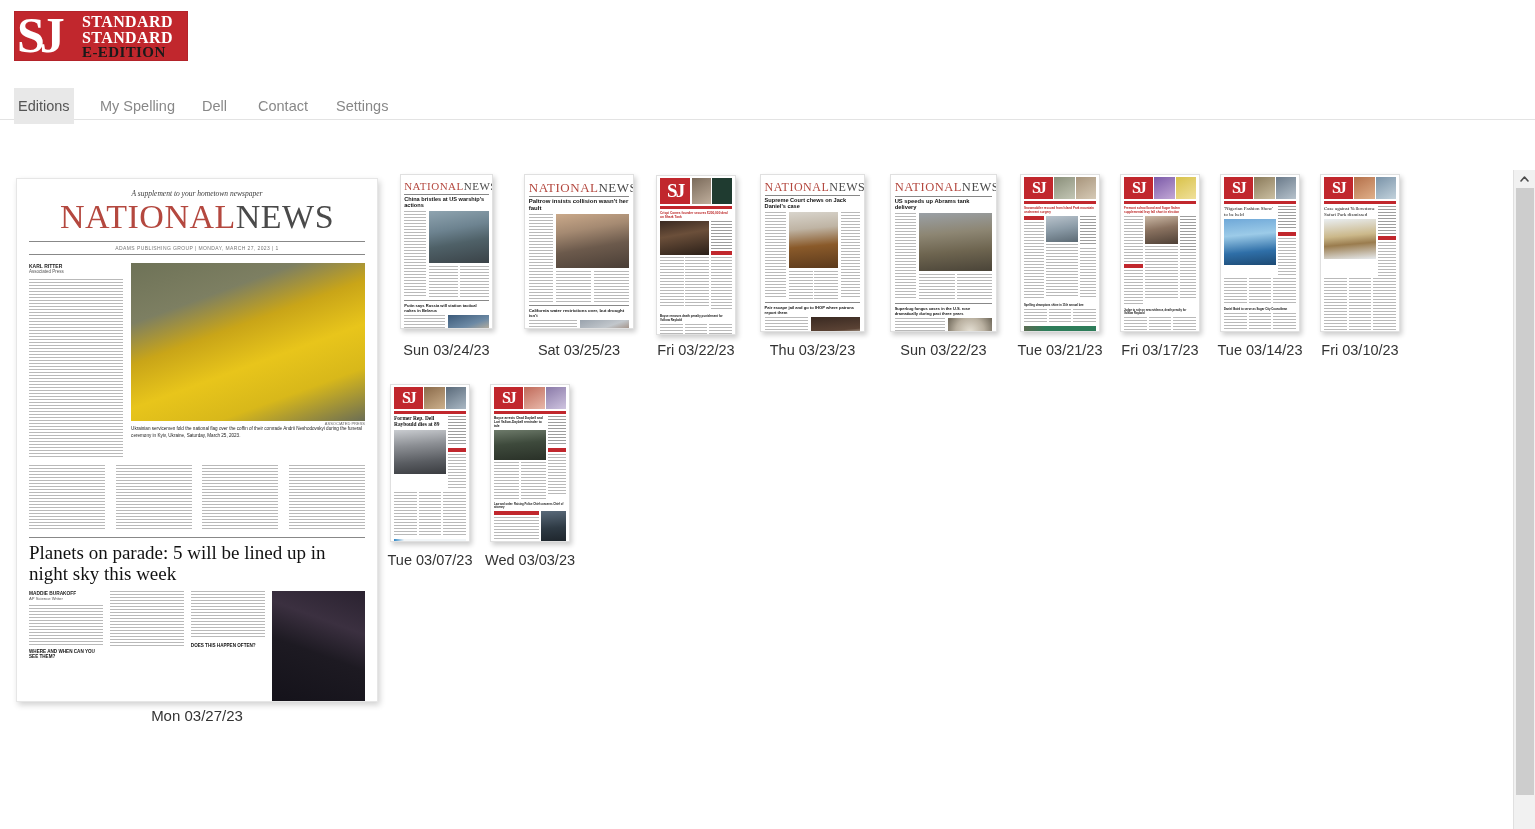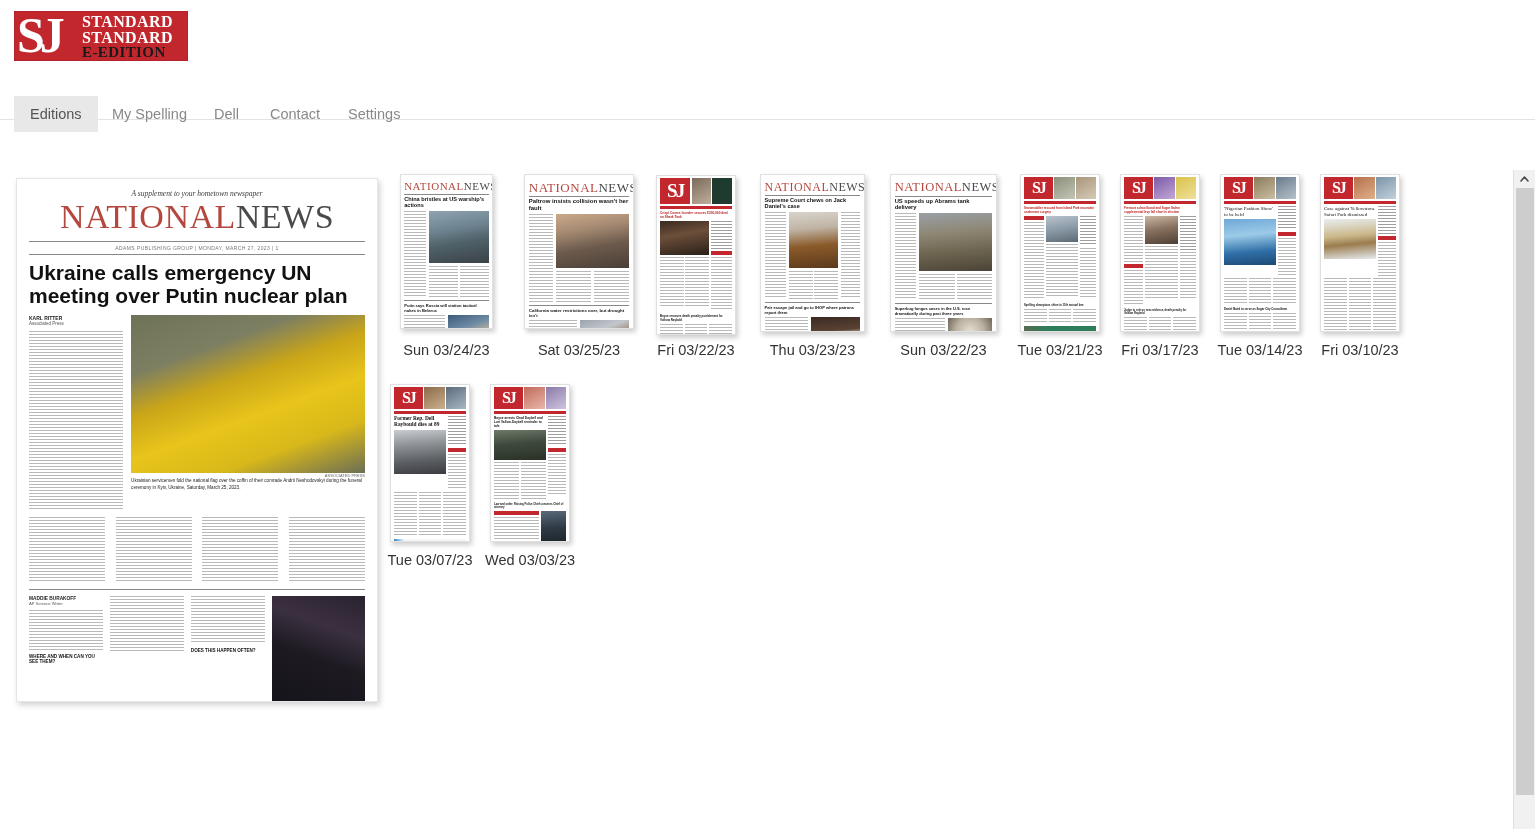--- a/index.html
+++ b/index.html
@@ -33,22 +33,22 @@
   .logo-l1 { font-size: 16px; color: #ffffff; display: block; }
   .logo-l2 { font-size: 16px; color: #ffffff; display: block; }
   .logo-l3 { font-size: 15px; color: #1a1a1a; display: block; }
 
   
   .tabbar {
     position: absolute; left: 0; top: 84px; width: 1535px; height: 36px;
     border-bottom: 1px solid #e3e3e3; background: #fff;
   }
   .tab {
-    position: absolute; top: 12px; height: 36px; line-height: 36px;
-    font-size: 14.5px; color: #888888; padding: 0 16px; cursor: pointer;
+    position: absolute; top: 4px; height: 36px; line-height: 36px;
+    font-size: 14.5px; color: #888888; padding: 0 4px; cursor: pointer;
     white-space: nowrap;
   }
   .tab.active { background: #e8e8e8; color: #555555; }
 
   
   .demo-bar {
     position: absolute; left: 13px; top: 134px; width: 482px; height: 30px;
     background: #cccccc; border-radius: 4px;
     text-align: center; line-height: 30px;
     font-size: 14.5px; color: #444444; cursor: pointer;
@@ -161,21 +161,20 @@
     <div class="featured">
       <div class="pg" style="padding:10px 12px;">
         <div class="nn-supp" style="font-size:7.5px;">A supplement to your hometown newspaper</div>
         <div class="nn-mast" style="font-size:34px;margin-top:2px;">
           <span class="a">NATIONAL</span><span class="b">NEWS</span>
         </div>
         <div class="nn-rule"></div>
         <div class="nn-dateline" style="font-size:5px;">ADAMS PUBLISHING GROUP  |  MONDAY, MARCH 27, 2023  |  1</div>
         <div class="nn-rule" style="margin-top:3px;"></div>
 
-        <div class="headline" style="font-size:21px;margin-top:7px;">Ukraine calls emergency UN meeting over Putin nuclear plan</div>
 
         <div style="display:flex;gap:8px;margin-top:8px;">
           <div style="width:28%;">
             <div style="font-size:5px;font-weight:bold;color:#222;">KARL RITTER</div>
             <div style="font-size:4.5px;color:#555;">Associated Press</div>
             <div class="lines" style="height:180px;margin-top:5px;"></div>
           </div>
           <div style="flex:1;">
             <div class="photo" style="height:158px;background:linear-gradient(160deg,#6e7257 0%,#7d7f62 25%,#c9a518 42%,#e8c51b 60%,#d8b81a 78%,#6b6e55 100%);"></div>
             <div style="font-size:4px;color:#666;text-align:right;">ASSOCIATED PRESS</div>
@@ -185,20 +184,21 @@
 
         <div class="cols" style="margin-top:6px;">
           <div class="lines" style="height:66px;"></div>
           <div class="lines" style="height:66px;"></div>
           <div class="lines" style="height:66px;"></div>
           <div class="lines" style="height:66px;"></div>
         </div>
 
         <div class="nn-rule" style="margin-top:6px;"></div>
 
+        <div class="headline-serif" style="font-size:19px;margin-top:5px;">Planets on parade: 5 will be lined up in night sky this week</div>
 
         <div style="display:flex;gap:7px;margin-top:6px;">
           <div style="width:22%;">
             <div style="font-size:4.8px;font-weight:bold;color:#222;">MADDIE BURAKOFF</div>
             <div style="font-size:4.2px;color:#555;">AP Science Writer</div>
             <div class="lines" style="height:40px;margin-top:4px;"></div>
             <div style="font-size:4.6px;font-weight:bold;margin-top:4px;color:#111;">WHERE AND WHEN CAN YOU SEE THEM?</div>
 
           </div>
           <div style="width:22%;">
@@ -210,20 +210,21 @@
             <div style="font-size:4.6px;font-weight:bold;margin-top:4px;color:#111;">DOES THIS HAPPEN OFTEN?</div>
 
           </div>
           <div style="flex:1;">
             <div class="photo" style="height:112px;background:linear-gradient(200deg,#2a2230 0%,#3b3040 30%,#1d1a22 55%,#14121a 100%);"></div>
 
           </div>
         </div>
       </div>
     </div>
+    <div class="featured-label">Mon 03/27/23</div>
 
     <div class="thumb" style="left:400px;top:4px;width:93px;height:155px;">
       <div class="pg">
         <div class="nn-supp" style="font-size:2.4px;">&nbsp;</div>
         <div class="nn-mast" style="font-size:11px;"><span class="a">NATIONAL</span><span class="b">NEWS</span></div>
         <div class="nn-rule" style="margin:2px 0 1px;"></div>
         <div class="headline" style="font-size:5.6px;">China bristles at US warship's actions</div>
         <div style="display:flex;gap:3px;margin-top:3px;">
           <div class="lines" style="width:26%;height:86px;"></div>
           <div style="flex:1;">

